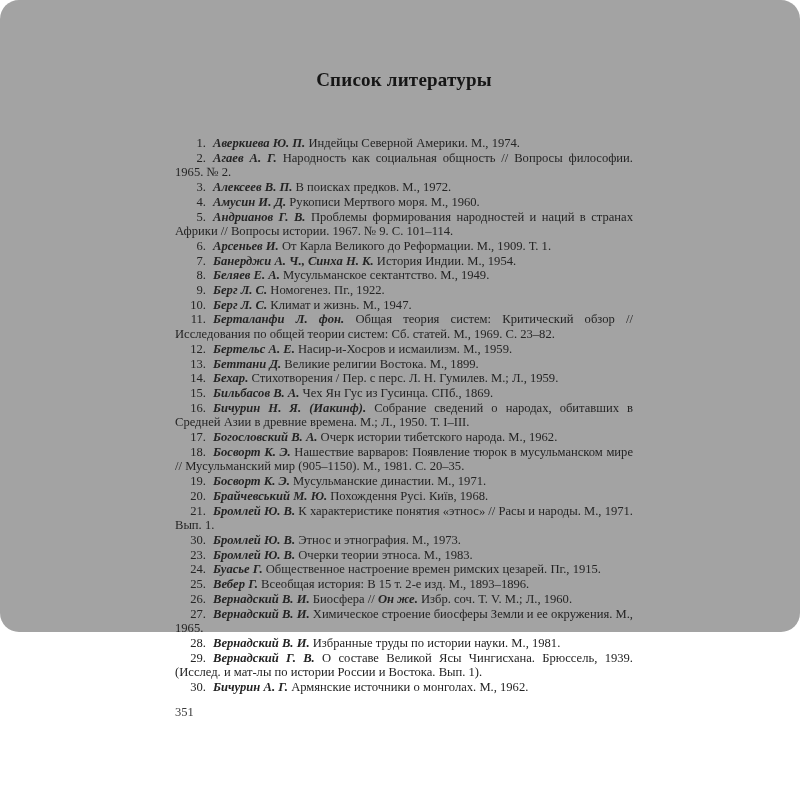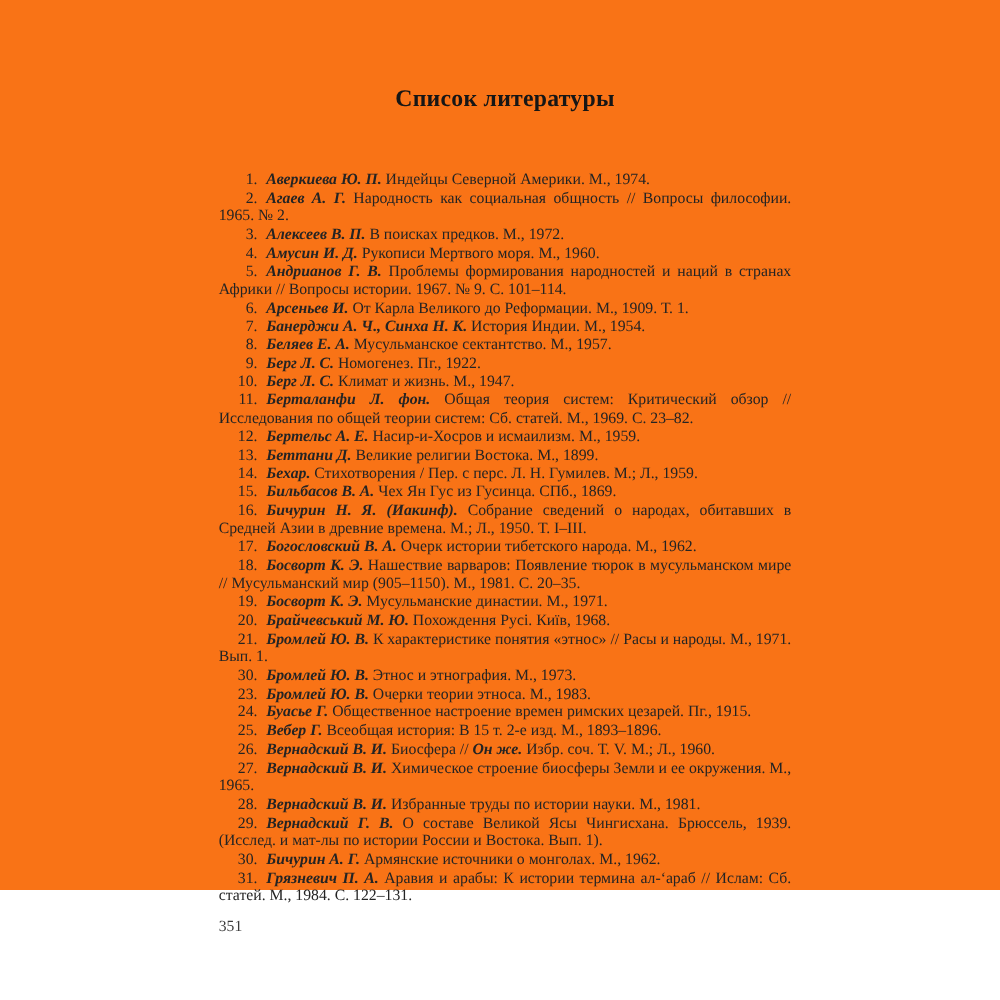--- a/index.html
+++ b/index.html
@@ -10,22 +10,23 @@
   body {
     width: 800px;
     height: 800px;
     font-family: "Liberation Serif", serif;
     color: #222222;
     overflow: hidden;
   }
   .page {
     position: relative;
     width: 800px;
-    height: 712px;
-    background: #f97316;
+    height: 632px;
+    background: #a3a3a3;
+    border-radius: 19px;
   }
   .content {
     position: absolute;
     left: 175px;
     top: 0;
     width: 458px;
   }
   .title {
     margin: 0;
     padding-top: 70px;
@@ -78,21 +79,21 @@
   <p class="entry"><span class="num">3.</span><span class="entry-text"><span class="seg-italic">Алексеев В. П.</span><span> В поисках предков. М., 1972.</span></span></p>
 
   <p class="entry"><span class="num">4.</span><span class="entry-text"><span class="seg-italic">Амусин И. Д.</span><span> Рукописи Мертвого моря. М., 1960.</span></span></p>
 
   <p class="entry"><span class="num">5.</span><span class="entry-text"><span class="seg-italic">Андрианов Г. В.</span><span> Проблемы формирования народностей и наций в странах Африки // Вопросы истории. 1967. № 9. С. 101–114.</span></span></p>
 
   <p class="entry"><span class="num">6.</span><span class="entry-text"><span class="seg-italic">Арсеньев И.</span><span> От Карла Великого до Реформации. М., 1909. Т. 1.</span></span></p>
 
   <p class="entry"><span class="num">7.</span><span class="entry-text"><span class="seg-italic">Банерджи А. Ч., Синха Н. К.</span><span> История Индии. М., 1954.</span></span></p>
 
-  <p class="entry"><span class="num">8.</span><span class="entry-text"><span class="seg-italic">Беляев Е. А.</span><span> Мусульманское сектантство. М., 1957.</span></span></p>
+  <p class="entry"><span class="num">8.</span><span class="entry-text"><span class="seg-italic">Беляев Е. А.</span><span> Мусульманское сектантство. М., 1949.</span></span></p>
 
   <p class="entry"><span class="num">9.</span><span class="entry-text"><span class="seg-italic">Берг Л. С.</span><span> Номогенез. Пг., 1922.</span></span></p>
 
   <p class="entry"><span class="num">10.</span><span class="entry-text"><span class="seg-italic">Берг Л. С.</span><span> Климат и жизнь. М., 1947.</span></span></p>
 
   <p class="entry"><span class="num">11.</span><span class="entry-text"><span class="seg-italic">Берталанфи Л. фон.</span><span> Общая теория систем: Критический обзор // Исследования по общей теории систем: Сб. статей. М., 1969. С. 23–82.</span></span></p>
 
   <p class="entry"><span class="num">12.</span><span class="entry-text"><span class="seg-italic">Бертельс А. Е.</span><span> Насир-и-Хосров и исмаилизм. М., 1959.</span></span></p>
 
   <p class="entry"><span class="num">13.</span><span class="entry-text"><span class="seg-italic">Беттани Д.</span><span> Великие религии Востока. М., 1899.</span></span></p>
@@ -124,17 +125,16 @@
   <p class="entry"><span class="num">26.</span><span class="entry-text"><span class="seg-italic">Вернадский В. И.</span><span> Биосфера // </span><span class="seg-italic">Он же.</span><span> Избр. соч. Т. V. М.; Л., 1960.</span></span></p>
 
   <p class="entry"><span class="num">27.</span><span class="entry-text"><span class="seg-italic">Вернадский В. И.</span><span> Химическое строение биосферы Земли и ее окружения. М., 1965.</span></span></p>
 
   <p class="entry"><span class="num">28.</span><span class="entry-text"><span class="seg-italic">Вернадский В. И.</span><span> Избранные труды по истории науки. М., 1981.</span></span></p>
 
   <p class="entry"><span class="num">29.</span><span class="entry-text"><span class="seg-italic">Вернадский Г. В.</span><span> О составе Великой Ясы Чингисхана. Брюссель, 1939. (Исслед. и мат-лы по истории России и Востока. Вып. 1).</span></span></p>
 
   <p class="entry"><span class="num">30.</span><span class="entry-text"><span class="seg-italic">Бичурин А. Г.</span><span> Армянские источники о монголах. М., 1962.</span></span></p>
 
-  <p class="entry"><span class="num">31.</span><span class="entry-text"><span class="seg-italic">Грязневич П. А.</span><span> Аравия и арабы: К истории термина ал-‘араб // Ислам: Сб. статей. М., 1984. С. 122–131.</span></span></p>
 </div>
     <div class="folio">351</div>
   </div>
 </div>
 
 </body></html>

